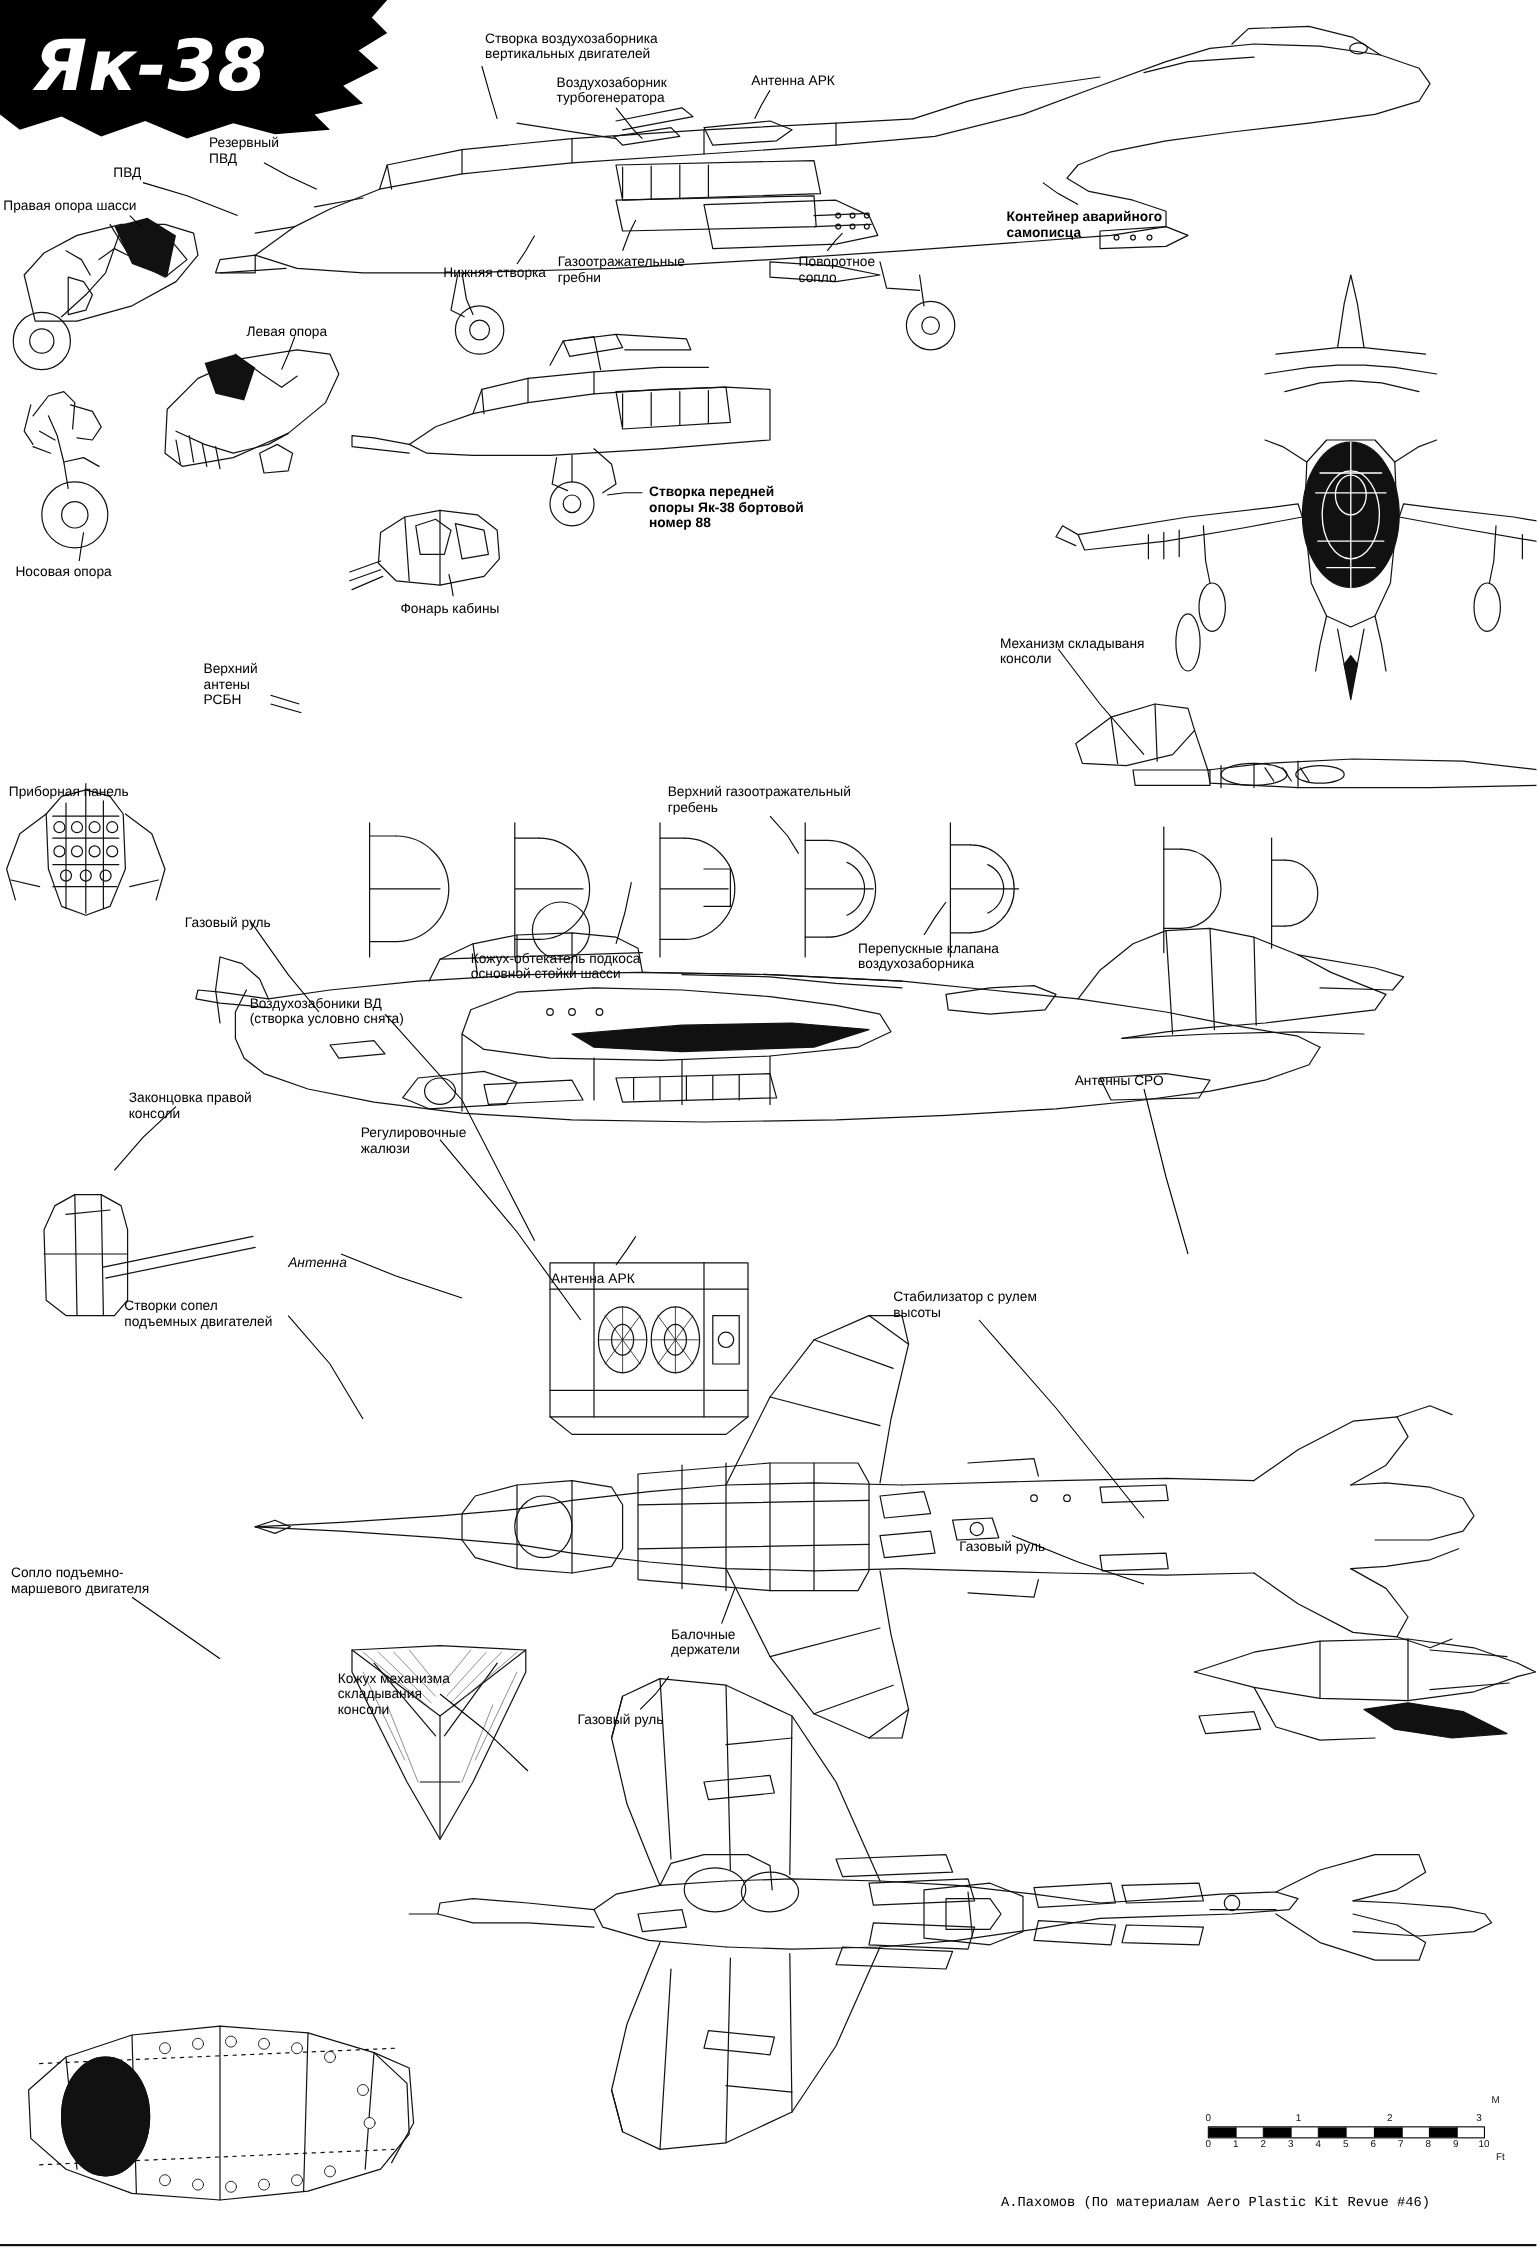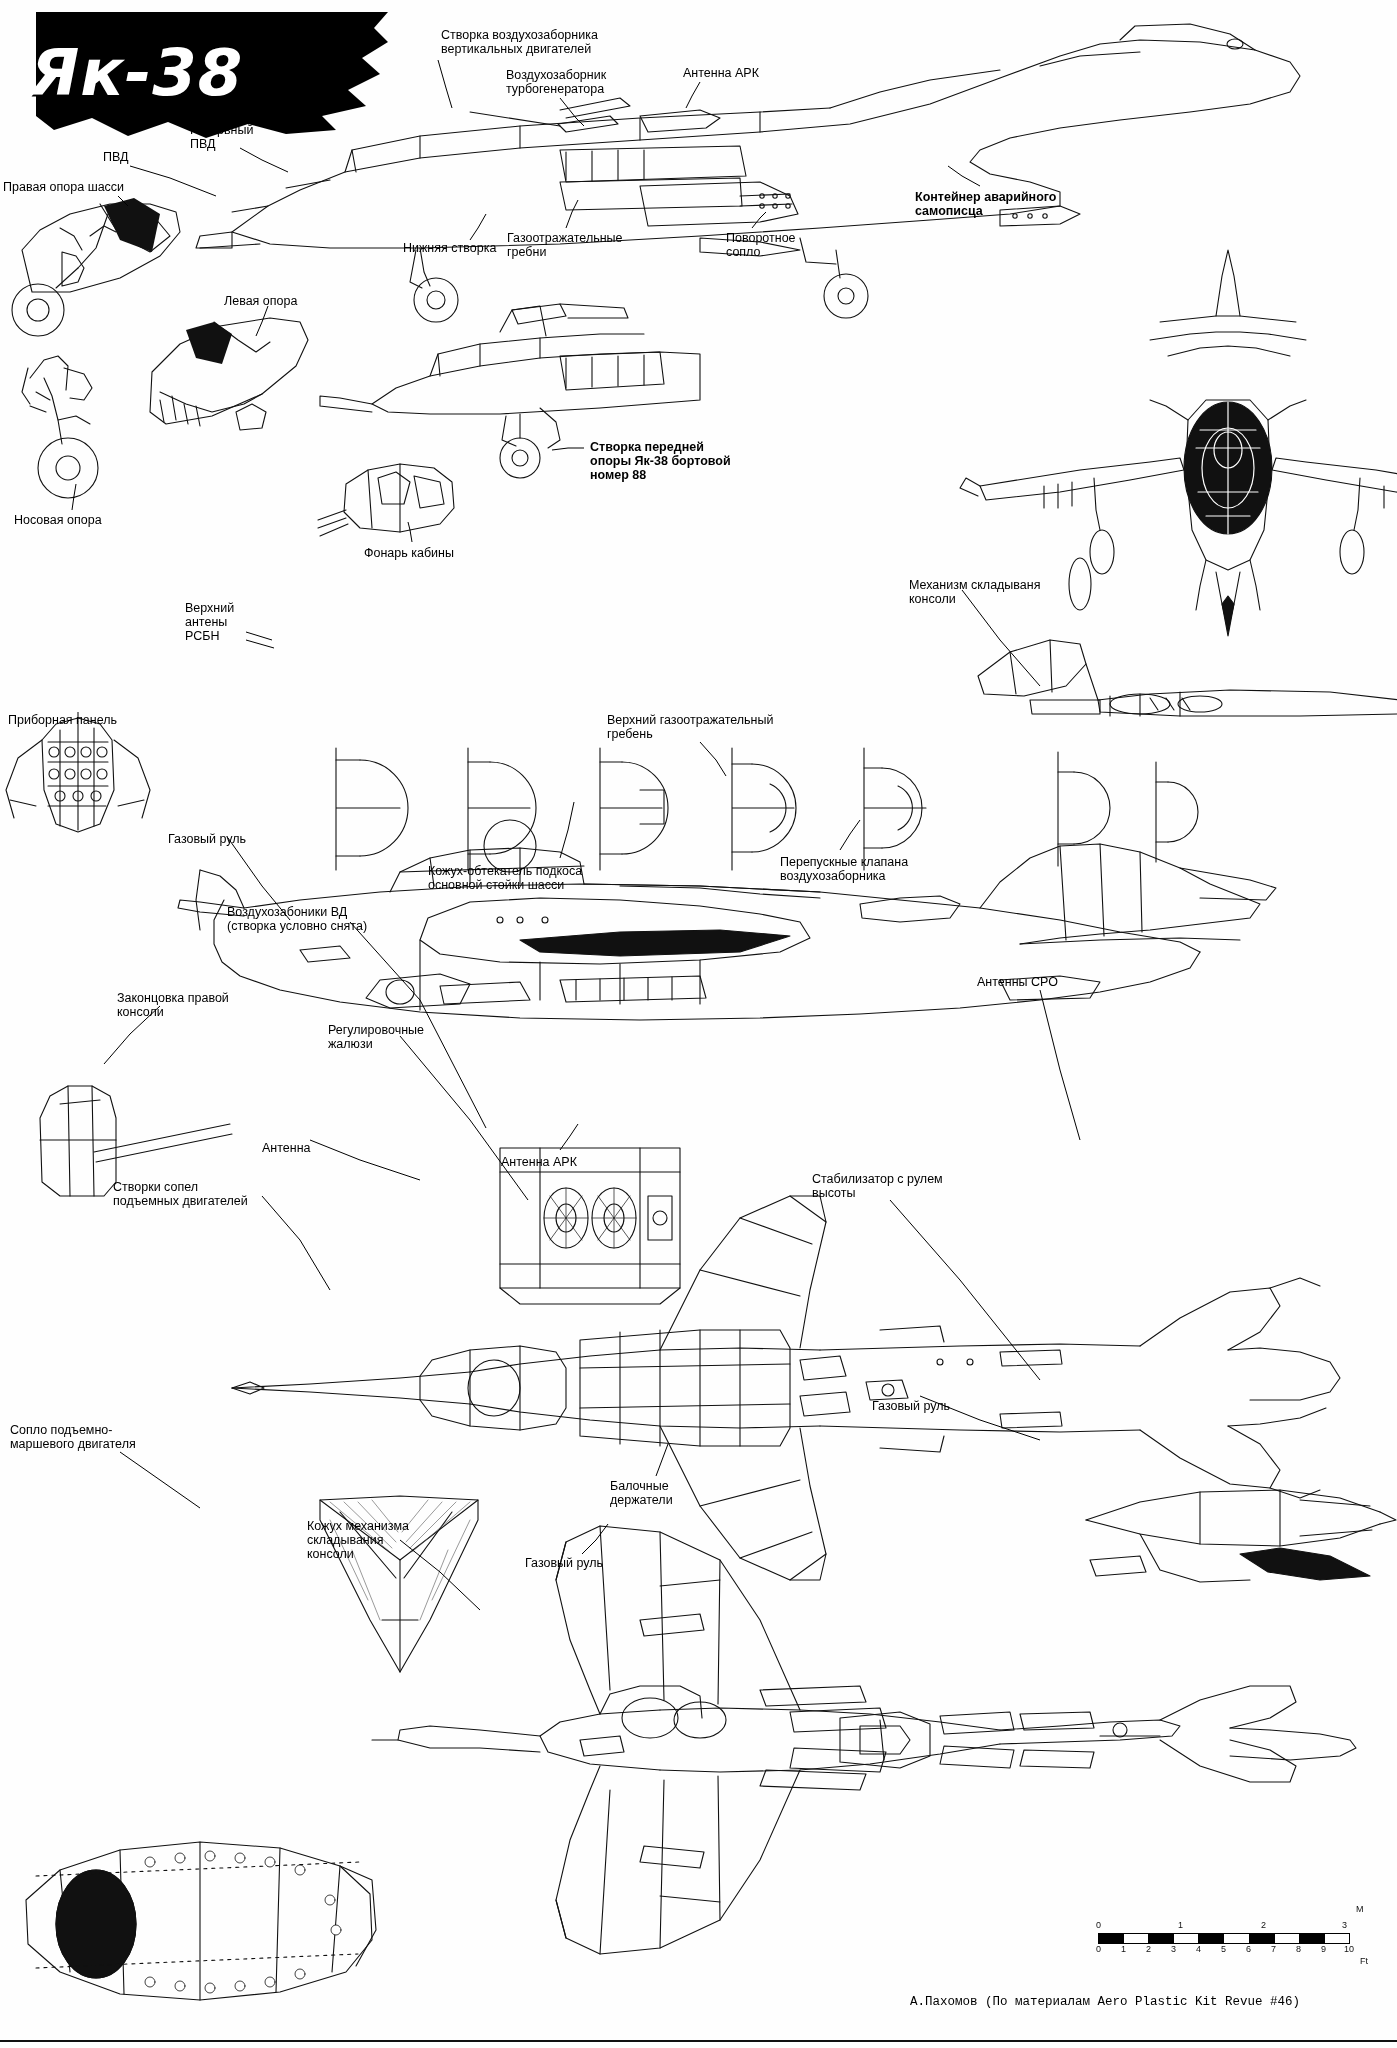--- a/index.html
+++ b/index.html
@@ -5,21 +5,21 @@
   html,body{margin:0;padding:0;background:#ffffff;}
   body{font-family:"Liberation Sans", sans-serif;color:#111;}
   #page{
     position:relative;
     width:1397px;height:2048px;
     background:#fefefe;
     overflow:hidden;
   }
   
   .banner{
-    position:absolute;left:0;top:12px;width:360px;height:128px;padding-left:36px;
+    position:absolute;left:0;top:0;width:360px;height:128px;
   }
   .banner svg{display:block;}
   .banner-text{
     position:absolute;left:30px;top:24px;
     font-family:"DejaVu Sans", sans-serif;
     font-weight:bold;font-style:italic;
     font-size:64px;color:#ffffff;
     letter-spacing:1px;
     -webkit-text-stroke:0px;
     text-shadow:2px 2px 0 #000;
@@ -518,21 +518,21 @@
 основной стойки шасси</div>
   <div class="lbl" style="left:780px;top:855px;">Перепускные клапана
 воздухозаборника</div>
   <div class="lbl" style="left:227px;top:905px;">Воздухозабоники ВД
 (створка условно снята)</div>
   <div class="lbl" style="left:117px;top:991px;">Законцовка правой
 консоли</div>
   <div class="lbl" style="left:977px;top:975px;">Антенны СРО</div>
   <div class="lbl" style="left:328px;top:1023px;">Регулировочные
 жалюзи</div>
-  <div class="lbl" style="left:262px;top:1141px;">Антенна</div>
+  <div class="lbl" style="left:262px;top:1141px;font-style:italic;">Антенна</div>
   <div class="lbl" style="left:501px;top:1155px;">Антенна АРК</div>
   <div class="lbl" style="left:812px;top:1172px;">Стабилизатор с рулем
 высоты</div>
   <div class="lbl" style="left:113px;top:1180px;">Створки сопел
 подъемных двигателей</div>
   <div class="lbl" style="left:872px;top:1399px;">Газовый руль</div>
   <div class="lbl" style="left:10px;top:1423px;">Сопло подъемно-
 маршевого двигателя</div>
   <div class="lbl" style="left:610px;top:1479px;">Балочные
 держатели</div>

